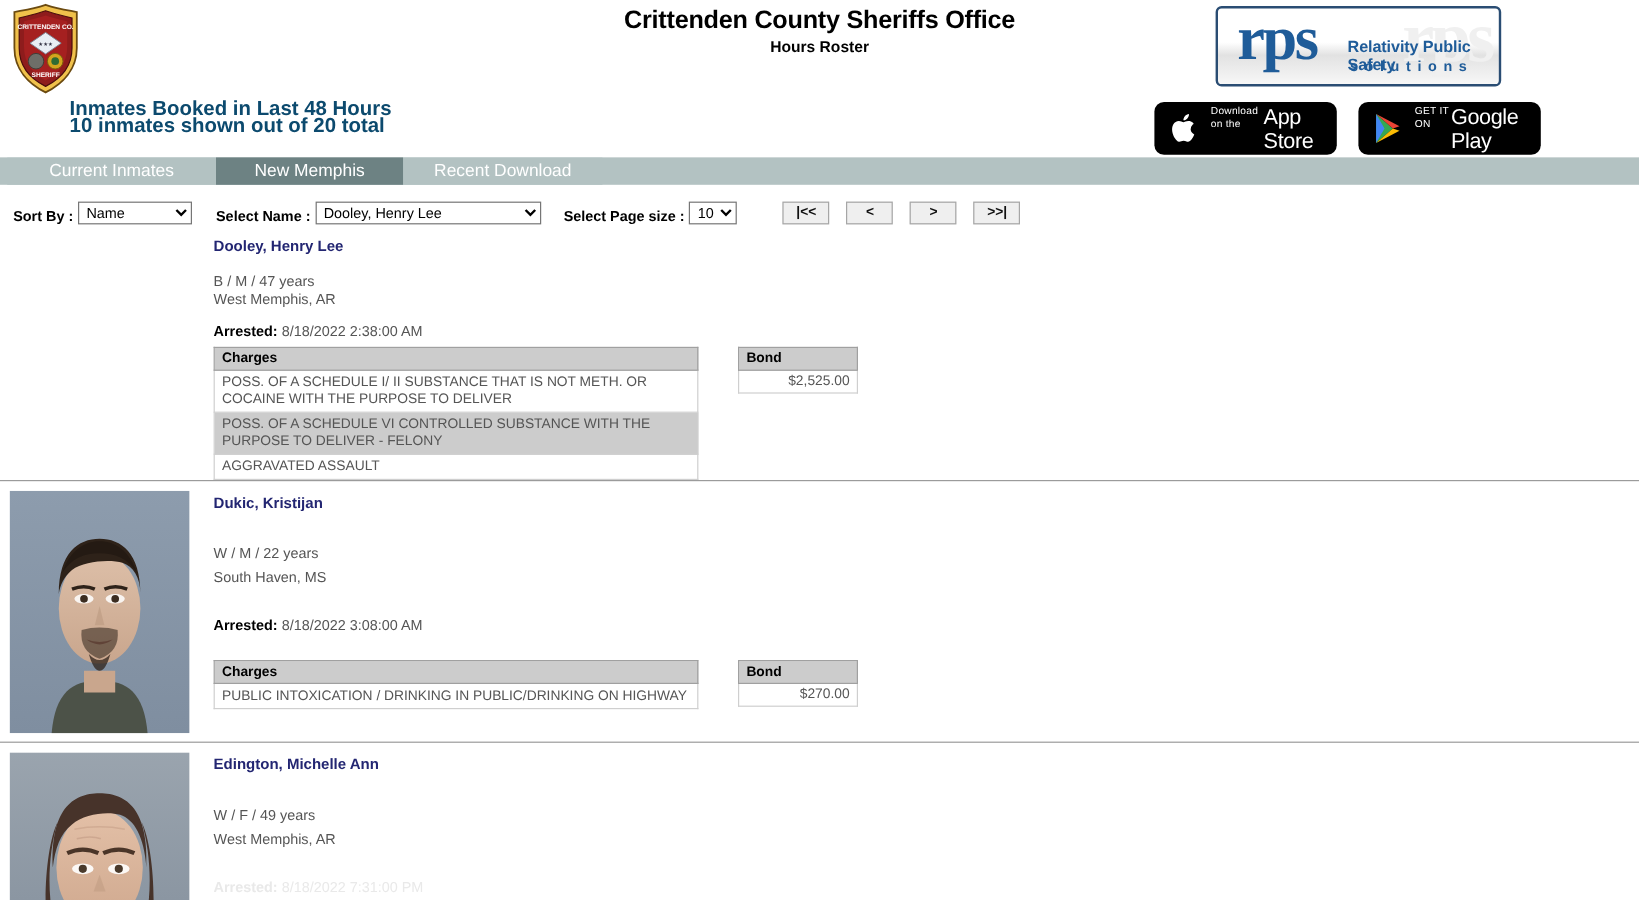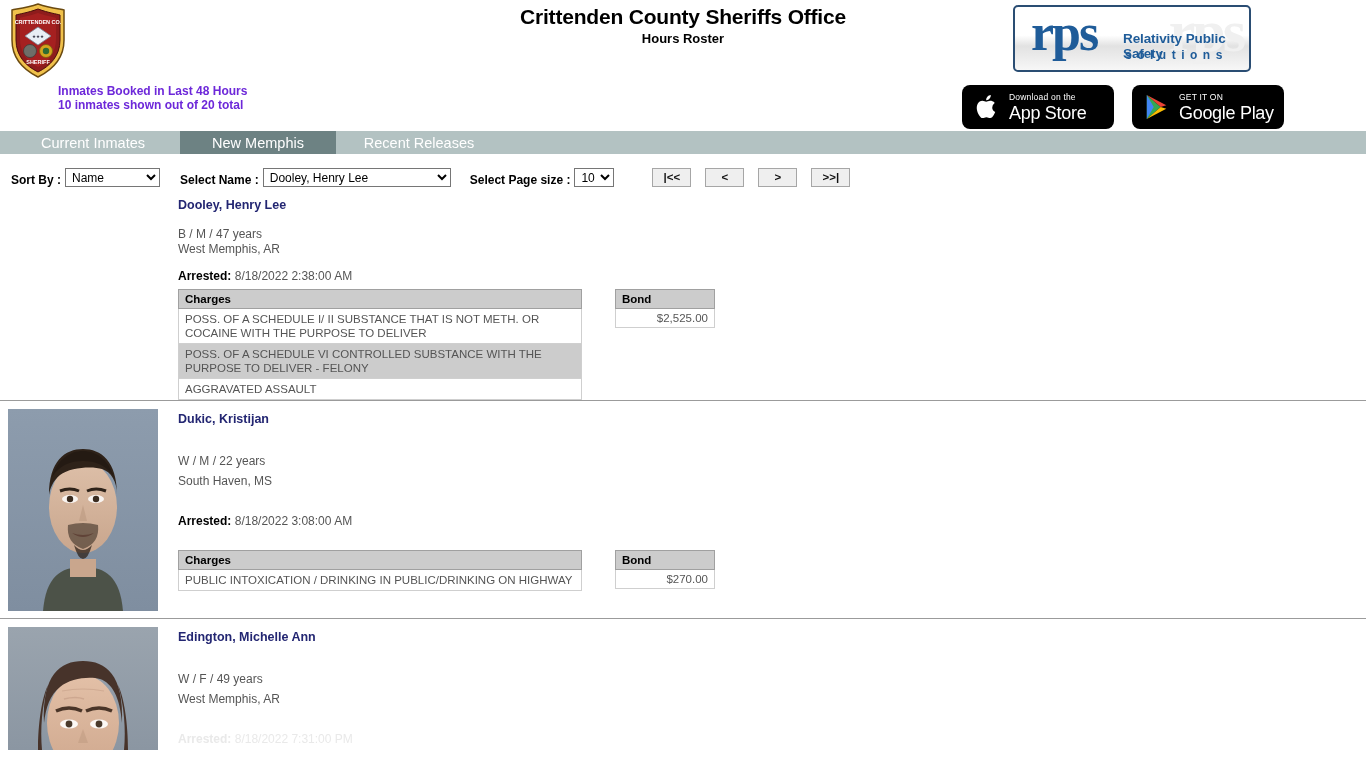--- a/index.html
+++ b/index.html
@@ -39,23 +39,23 @@
   .site-subtitle {
     font-size: 13px;
     font-weight: bold;
     color: #000000;
     line-height: 18px;
     margin-top: 1px;
   }
   .booked-block {
     position: absolute;
     left: 58px; top: 84px;
-    font-size: 12px;
-    font-weight: bold;
-    color: #6d28d9;
+    font-size: 17px;
+    font-weight: bold;
+    color: #0c4a6e;
     line-height: 14px;
   }
 
   
   .rps-wrap {
     position: absolute;
     left: 1013px; top: 5px;
     width: 238px; height: 67px;
     border: 2px solid #2a4d73;
     border-radius: 5px;
@@ -103,21 +103,21 @@
     background: #000000;
     border-radius: 8px;
     height: 44px;
     display: flex;
     align-items: center;
     padding: 0 10px;
   }
   .store-apple { left: 962px; top: 85px; width: 152px; }
   .store-google { left: 1132px; top: 85px; width: 152px; }
   .store-icon { width: 30px; height: 34px; flex: 0 0 30px; margin-right: 7px; display: flex; align-items: center; justify-content: center; }
-  .store-lines { display: flex; flex-direction: column; justify-content: center; color: #ffffff; }
+  .store-lines { display: flex; justify-content: center; color: #ffffff; }
   .store-small { font-size: 8.5px; line-height: 11px; letter-spacing: 0.2px; }
   .store-big { font-size: 18px; font-weight: normal; line-height: 20px; letter-spacing: -0.3px; }
 
   
   .tabbar {
     height: 23px;
     background: #b3c2c2;
     display: flex;
     align-items: stretch;
     font-size: 0;
@@ -323,21 +323,21 @@
     <span class="store-lines">
       <span class="store-small">GET IT ON</span>
       <span class="store-big">Google Play</span>
     </span>
   </div>
 </div>
 
 <div class="tabbar">
   <div class="tab t1">Current Inmates</div>
   <div class="tab t2">New Memphis</div>
-  <div class="tab t3">Recent Releases</div>
+  <div class="tab t3">Recent Download</div>
 </div>
 
 <div class="controls">
   <span class="ctl-label">Sort By :</span>
   <select id="sel-sort">
     <option>Name</option>
   </select>
 
   <span class="ctl-label">Select Name :</span>
   <select id="sel-name">

